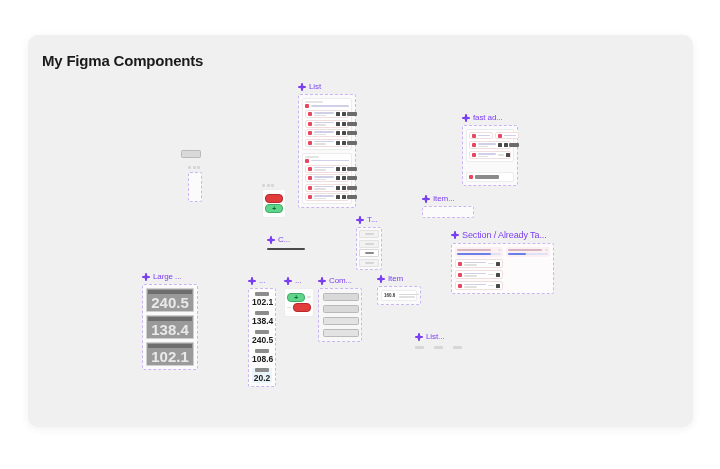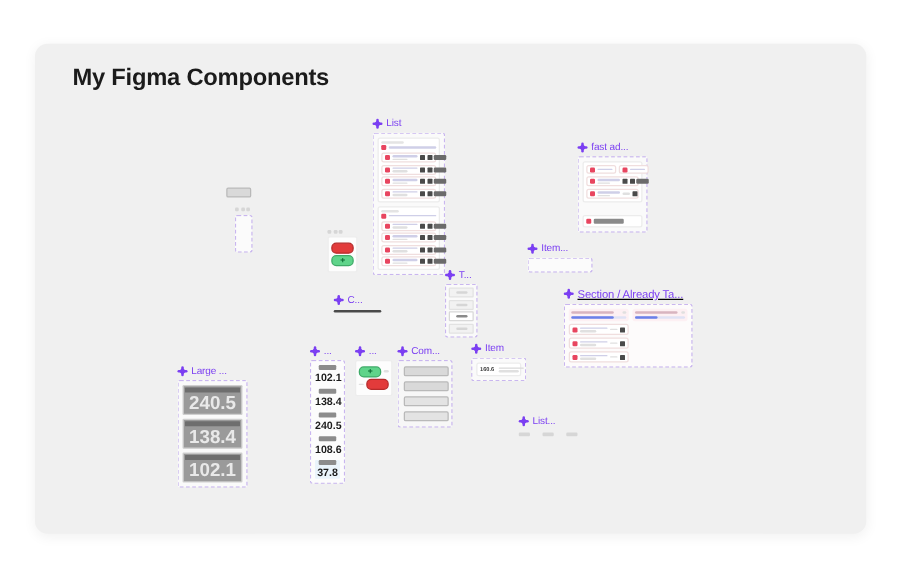--- a/index.html
+++ b/index.html
@@ -9,21 +9,21 @@
   }
   #root{position:relative;width:720px;height:469px;}
 
   .canvas{
     position:absolute;left:28px;top:35px;width:665px;height:392px;
     background:#f0f0f0;border-radius:10px;
     box-shadow:0 2px 10px rgba(0,0,0,0.06);
   }
   .page-title{
     position:absolute;left:42px;top:52px;
-    font-size:19px;font-weight:bold;color:#1b1b1b;letter-spacing:-0.2px;margin-left:16px;
+    font-size:15px;font-weight:bold;color:#1b1b1b;letter-spacing:-0.2px;
   }
 
   
   .grp{position:absolute;}
   .lbl{display:flex;align-items:center;gap:3px;white-space:nowrap;}
   .lbl .nm{font-size:8px;color:#7b3ff2;font-weight:500;letter-spacing:-0.1px;}
   .lbl.big .nm{font-size:9px;}
   .dia{width:8px;height:8px;flex:0 0 8px;position:relative;}
   .dia::before,.dia::after{
     content:"";position:absolute;background:#7b3ff2;
@@ -84,21 +84,21 @@
 </style>
 </head>
 <body>
 
 <div id="root">
 
   <div class="canvas"></div>
 
   <div class="page-title">My Figma Components</div>
 
-  <div class="grp" style="left:298px;top:94px;">
+  <div class="grp" style="left:298px;top:82px;">
     <div class="lbl">
       <span class="dia">
           <i></i>
         </span>
       <span class="nm">List</span>
     </div>
     <div class="frame" style="width:58px;padding:3px;">
       <div class="card" style="padding:2px;margin-bottom:3px;">
         <div class="bar lt" style="width:18px;height:2px;margin-bottom:1px;"></div>
         <div style="display:flex;align-items:center;gap:1.5px;margin-bottom:2px;">
@@ -299,21 +299,21 @@
   <div class="grp" style="left:422px;top:194px;">
     <div class="lbl">
       <span class="dia">
           <i></i>
         </span>
       <span class="nm">Item...</span>
     </div>
     <div class="frame" style="width:52px;height:12px;background:#fbfbfb;"></div>
   </div>
 
-  <div class="grp" style="left:451px;top:230px;text-decoration:underline;">
+  <div class="grp" style="left:451px;top:230px;">
     <div class="lbl big">
       <span class="dia">
           <i></i>
         </span>
       <span class="nm">Section / Already Ta...</span>
     </div>
     <div class="frame" style="width:103px;padding:3px;display:flex;gap:3px;background:#fdfbfb;">
       <div style="flex:1;">
         <div style="background:#fdf0f3;border-radius:2px;padding:2px;margin-bottom:2px;">
           <div style="display:flex;align-items:center;">
@@ -402,21 +402,21 @@
         </div>
       <div style="background:#ffffff;border:1px solid #d8d8d8;border-radius:1px;height:6px;margin-bottom:1.5px;display:flex;align-items:center;justify-content:center;">
           <span class="bar dk" style="width:9px;height:2px;"></span>
         </div>
       <div style="background:#f2f2f2;border:1px solid #e2e2e2;border-radius:1px;height:6px;display:flex;align-items:center;justify-content:center;">
           <span class="bar" style="width:9px;height:2px;"></span>
         </div>
     </div>
   </div>
 
-  <div class="grp" style="left:142px;top:292px;">
+  <div class="grp" style="left:142px;top:272px;">
     <div class="lbl">
       <span class="dia">
           <i></i>
         </span>
       <span class="nm">Large ...</span>
     </div>
     <div class="frame" style="width:56px;padding:3px;">
       <div class="numbox lg" style="margin-bottom:3px;">
         <div class="numcap"></div>
         <div class="numval">240.5</div>
@@ -451,21 +451,21 @@
       <div class="smallnum" style="margin-bottom:4px;">
         <div class="cap"></div>
         <div class="v">240.5</div>
       </div>
       <div class="smallnum" style="margin-bottom:4px;">
         <div class="cap"></div>
         <div class="v">108.6</div>
       </div>
       <div class="smallnum" style="background:#eaf4fb;border-radius:1px;">
         <div class="cap"></div>
-        <div class="v">37.8</div>
+        <div class="v">20.2</div>
       </div>
     </div>
   </div>
 
   <div class="grp" style="left:284px;top:276px;">
     <div class="lbl">
       <span class="dia">
           <i></i>
         </span>
       <span class="nm">...</span>

